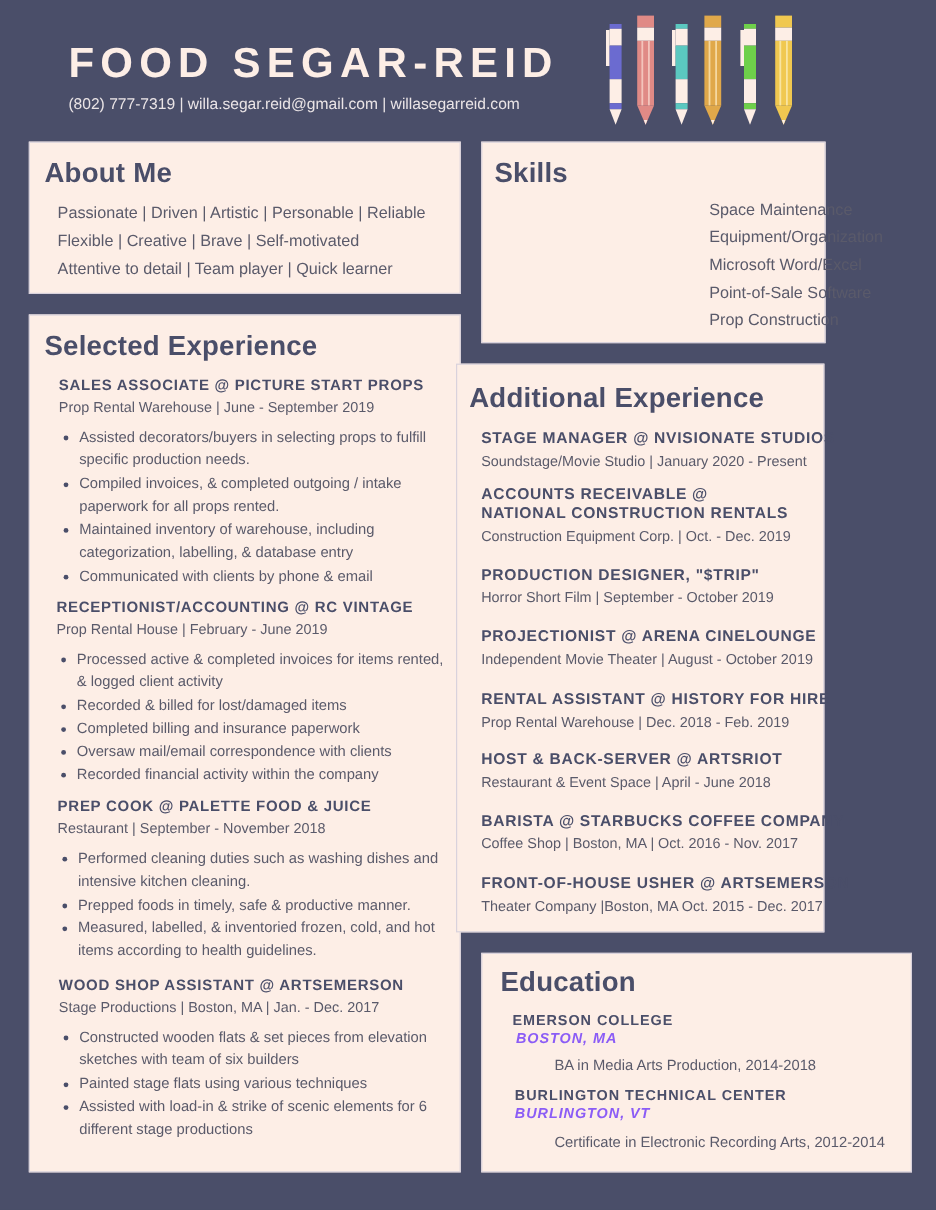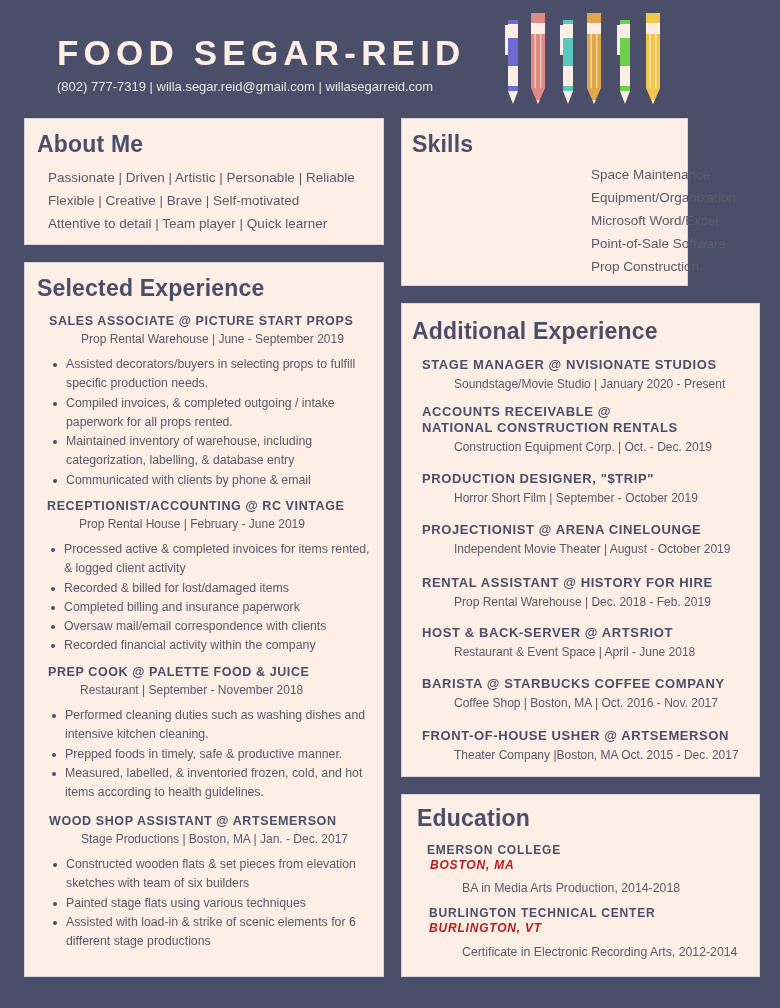--- a/index.html
+++ b/index.html
@@ -36,35 +36,35 @@
   #skills { left: 401px; top: 118px; width: 287px; height: 168px; }
   #skills h2 { position: absolute; left: 10px; top: 12px; }
   #skills .col { position: absolute; top: 44px; font-size: 13.5px; line-height: 23px; color: #5a5a6a; }
   #skills .col1 { left: 25px; }
   #skills .col2 { left: 189px; }
 
   #selected { left: 24px; top: 262px; width: 360px; height: 715px; }
   #selected h2 { position: absolute; left: 12px; top: 12px; }
   .job { position: absolute; left: 24px; width: 330px; }
   .job-title { font-size: 12.5px; font-weight: bold; color: #4a4e69; letter-spacing: 0.6px; }
-  .job-sub { font-size: 12px; color: #5a5a6a; margin-top: 4px; margin-left: 32px; }
+  .job-sub { font-size: 12px; color: #5a5a6a; margin-top: 4px; }
   .job ul { list-style: none; margin-top: 9px; }
   .job li { position: relative; padding-left: 17px; font-size: 12.3px; line-height: 19.3px; color: #5a5a6a; }
   .job li::before { content: ""; position: absolute; left: 4px; top: 8px; width: 4px; height: 4px; border-radius: 50%; background: #4a4e69; }
 
-  #additional { left: 401px; top: 303px; width: 359px; height: 474px; }
+  #additional { left: 380px; top: 303px; width: 307px; height: 474px; }
   #additional h2 { position: absolute; left: 10px; top: 14px; }
   .ajob { position: absolute; left: 20px; width: 330px; }
   .ajob .job-title { font-size: 13px; letter-spacing: 0.6px; line-height: 16px; }
   .ajob .job-sub { font-size: 12px; margin-top: 4px; }
 
   #education { left: 401px; top: 794px; width: 359px; height: 183px; }
   #education h2 { position: absolute; left: 15px; top: 10px; }
   .edu-school { position: absolute; left: 25px; font-size: 12px; font-weight: bold; letter-spacing: 0.8px; color: #4a4e69; }
-  .edu-loc { position: absolute; left: 28px; font-size: 12px; font-weight: bold; font-style: italic; letter-spacing: 0.8px; color: #b91c1c; }
+  .edu-loc { position: absolute; left: 28px; font-size: 12px; font-weight: bold; font-style: italic; letter-spacing: 0.8px; color: #8b5cf6; }
   .edu-degree { position: absolute; left: 60px; font-size: 12.3px; color: #5a5a6a; }
 </style>
 </head>
 <body>
 
 <div class="header-name">FOOD SEGAR-REID</div>
 <div class="header-contact">(802) 777-7319  |  willa.segar.reid@gmail.com | willasegarreid.com</div>
 
 <svg class="pens" viewBox="0 0 170 95" xmlns="http://www.w3.org/2000/svg">
 

